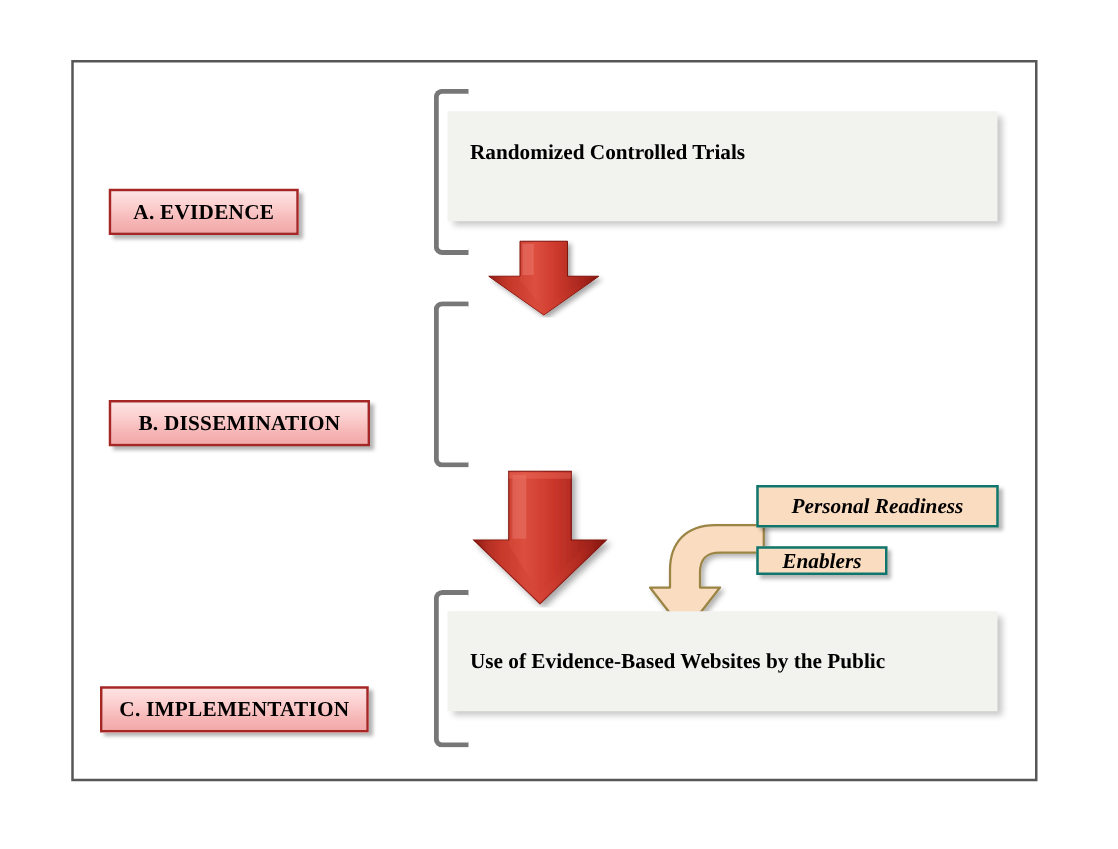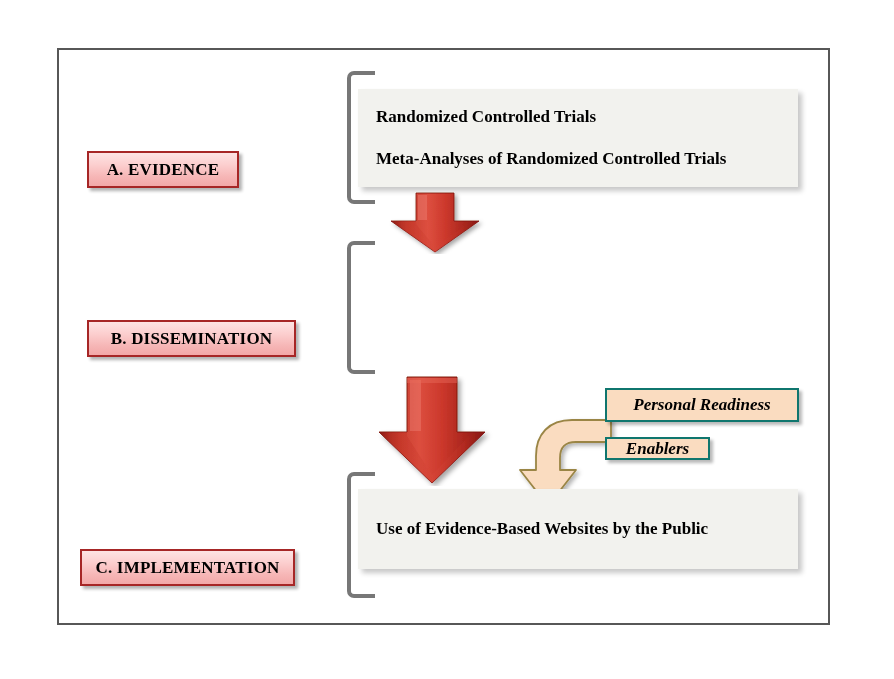--- a/index.html
+++ b/index.html
@@ -63,21 +63,21 @@
   .content-box {
     position: absolute;
     box-sizing: border-box;
     background: #f2f2ee;
     box-shadow: 4px 4px 5px rgba(0,0,0,0.22);
     padding: 0 18px;
     display: flex;
     flex-direction: column;
     justify-content: center;
   }
-  .content-box.a { left: 358px; top: 89px;  width: 440px; height: 98px; }
+  .content-box.a { left: 358px; top: 89px;  width: 440px; height: 88px; }
   .content-box.b { left: 358px; top: 258px; width: 440px; height: 98px; }
   .content-box.c { left: 358px; top: 489px; width: 440px; height: 80px; }
 
   .content-line {
     font-size: 17px;
     font-weight: bold;
     color: #000000;
     line-height: 1.15;
     white-space: nowrap;
   }
@@ -130,21 +130,20 @@
 <div id="canvas">
 
   <div class="outer-frame"></div>
 
   <div class="stage-label a">A. EVIDENCE</div>
 
   <div class="bracket a"></div>
 
   <div class="content-box a">
     <div class="content-line">Randomized Controlled Trials</div>
-    <div class="content-line">Meta-Analyses of Randomized Controlled Trials</div>
   </div>
 
   <div class="red-arrow small">
     <svg viewBox="0 0 104 62" width="104" height="62" xmlns="http://www.w3.org/2000/svg">
       <defs>
         <linearGradient id="redShaftS" x1="0" y1="0" x2="1" y2="0">
           <stop offset="0%" stop-color="#8e1a14"></stop>
           <stop offset="12%" stop-color="#c0392b"></stop>
           <stop offset="42%" stop-color="#dd4f3f"></stop>
           <stop offset="62%" stop-color="#cc382c"></stop>

